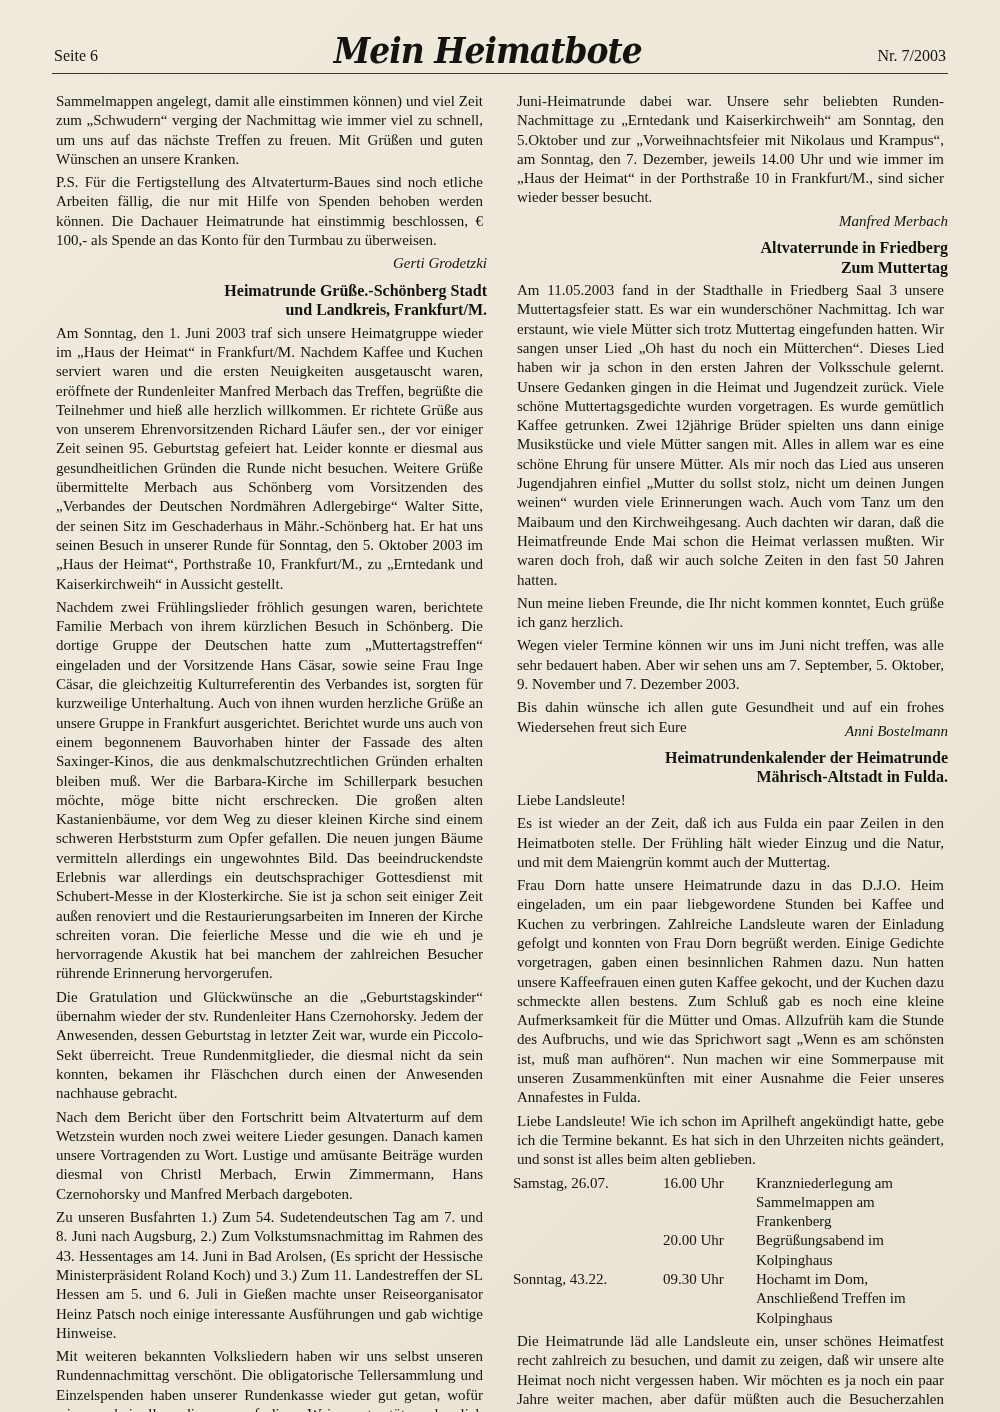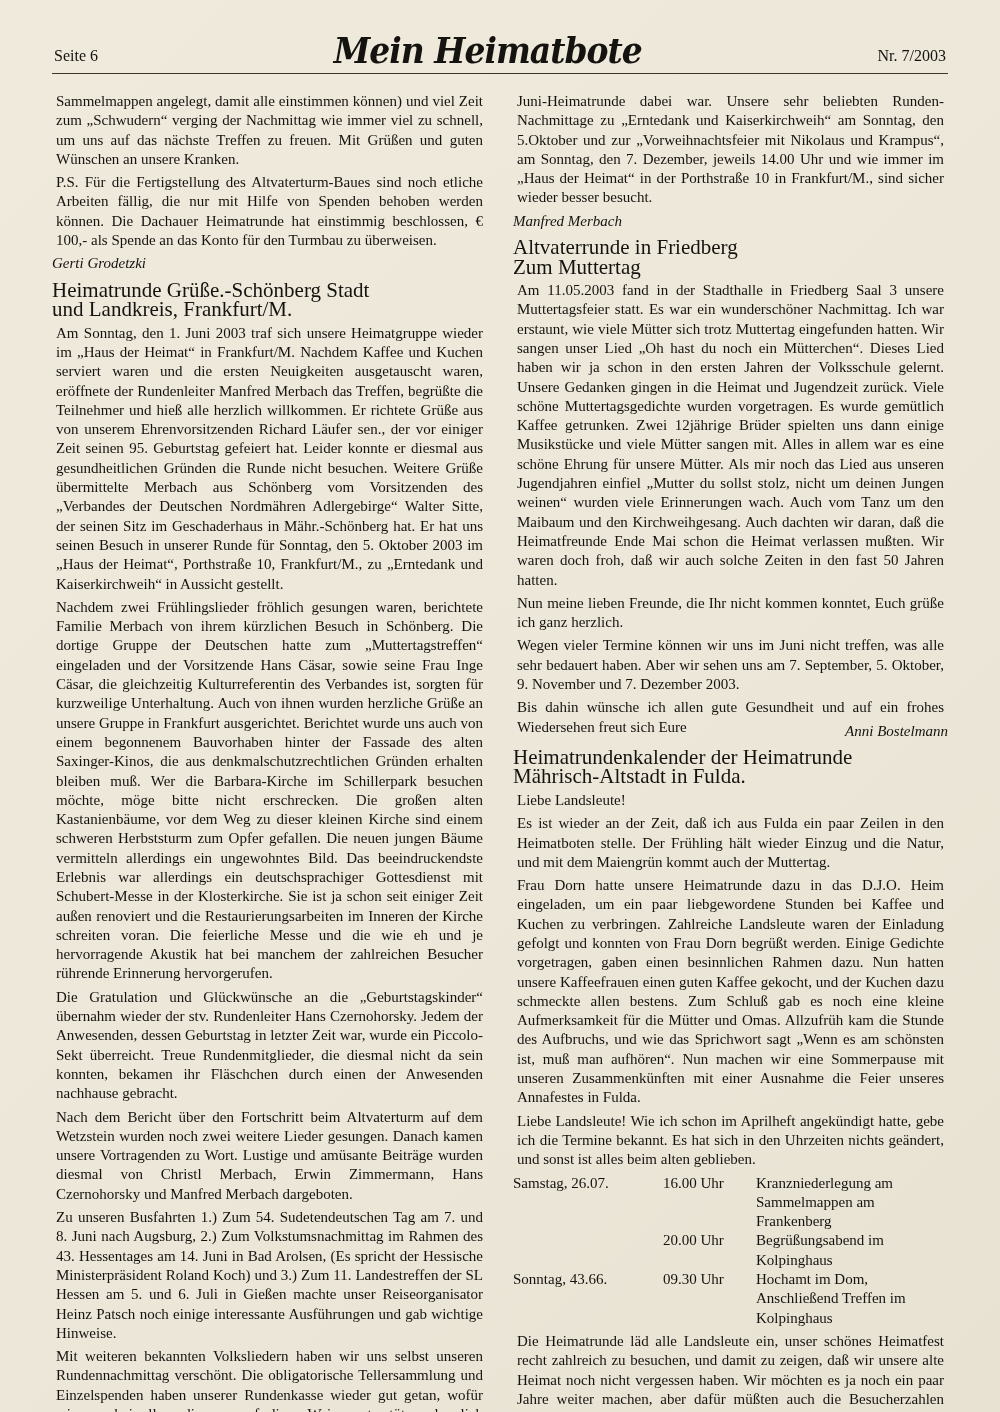--- a/index.html
+++ b/index.html
@@ -48,27 +48,28 @@
     gap: 26px;
   }
   .col {
     width: 442px;
     font-size: 15px;
     line-height: 19.3px;
     text-align: justify;
   }
   .para { margin: 4px; }
   .sig {
+    text-align: right;
     font-style: italic;
     margin: 0;
   }
   .article-title {
-    font-size: 21px;
-    font-weight: normal;
-    text-align: left;
+    font-size: 16px;
+    font-weight: bold;
+    text-align: right;
     margin: 7px 0 2px 0;
     line-height: 19.5px;
   }
   .article-title .tline { display: block; }
   .sig-pull {
     text-align: right;
     font-style: italic;
     margin: -19.3px 0 0 0;
   }
   .closing-row {
@@ -158,21 +159,21 @@
 
         <div class="schedule">
           <p class="cell">Samstag, 26.07.</p>
           <p class="cell">16.00 Uhr</p>
           <p class="cell">Kranzniederlegung am Sammelmappen am Frankenberg</p>
 
           <p class="cell"></p>
           <p class="cell">20.00 Uhr</p>
           <p class="cell">Begrüßungsabend im Kolpinghaus</p>
 
-          <p class="cell">Sonntag, 43.66.</p>
+          <p class="cell">Sonntag, 43.22.</p>
           <p class="cell">09.30 Uhr</p>
           <p class="cell">Hochamt im Dom, Anschließend Treffen im Kolpinghaus</p>
         </div>
 
         <p class="para">Die Heimatrunde läd alle Landsleute ein,  unser schönes Heimatfest recht zahlreich zu besuchen, und damit zu zeigen, daß wir unsere alte Heimat noch nicht vergessen haben. Wir möchten es ja noch ein paar Jahre weiter machen, aber dafür müßten auch die Besucherzahlen einigermaßen stimmen. Also nochmals kommt recht zahlreich und schönes Wetter mit.</p>
 
         <p class="closing-row">
           <span>Mit heimatlichen Grüßen Ihr</span>
           <span class="name">Otto Lack,</span>
         </p>

